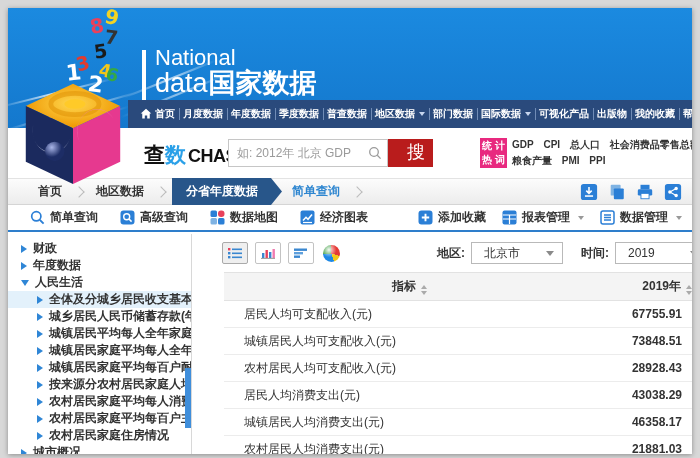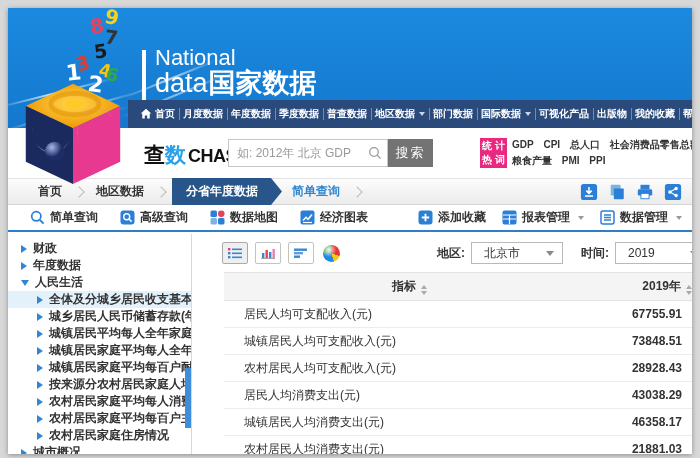--- a/index.html
+++ b/index.html
@@ -46,21 +46,21 @@
   .searchrow{position:absolute;top:120px;left:0;width:684px;height:50px;background:#fff;}
   .chashu{position:absolute;left:136px;top:13px;font-weight:bold;white-space:nowrap;}
   .cha{font-size:21px;color:#111;}
   .shu{font-size:21px;color:#2aa0e8;}
   .chashu-en-b{font-size:18px;color:#111;letter-spacing:-0.5px;margin-left:2px;}
   .chashu-en-u{font-size:18px;color:#2aa0e8;letter-spacing:-0.5px;}
   .input-wrap{position:absolute;left:220px;top:11px;width:160px;height:28px;}
   .search-input{width:100%;height:100%;border:1px solid #c6c6c6;padding:0 24px 0 8px;font-size:12px;color:#333;box-sizing:border-box;outline:none;font-family:"Liberation Sans",sans-serif;}
   .search-input::placeholder{color:#9a9a9a;}
   .mag-gray{position:absolute;right:6px;top:7px;}
-  .search-btn{position:absolute;left:380px;top:11px;width:45px;height:28px;background:#737373;color:#fff;font-size:13px;letter-spacing:2px;border:none;cursor:pointer;font-family:"Liberation Sans",sans-serif;}
+  .search-btn{position:absolute;left:380px;top:11px;width:45px;height:28px;background:#b91c1c;color:#fff;font-size:18px;letter-spacing:2px;border:none;cursor:pointer;font-family:"Liberation Sans",sans-serif;text-align:right;}
   .hot-badge{position:absolute;left:472px;top:10px;width:27px;height:30px;background:#e8297f;color:#fff;font-size:10px;line-height:14px;text-align:center;font-weight:bold;padding-top:1px;box-sizing:border-box;}
   .hotwords{position:absolute;left:504px;top:9px;width:180px;font-size:10px;font-weight:bold;color:#333;line-height:16px;white-space:nowrap;}
   .hotwords span{margin-right:7px;cursor:pointer;}
 
   
   .crumbs{position:absolute;top:170px;left:0;width:684px;height:27px;background:linear-gradient(#fcfcfc,#ececec);border-top:1px solid #e3e3e3;border-bottom:1px solid #d5d5d5;display:flex;align-items:center;padding-left:22px;font-size:12px;box-sizing:border-box;}
   .crumb{color:#333;font-weight:bold;padding:0 8px;cursor:pointer;}
   .crumb-link{color:#2e86d0;font-weight:bold;padding:0 8px;cursor:pointer;}
   .chev{width:7px;height:7px;border-top:1px solid #bbb;border-right:1px solid #bbb;transform:rotate(45deg);margin:0 5px;}
   .crumb-active{background:#28568a;color:#fff;font-weight:bold;height:27px;line-height:27px;padding:0 24px 0 14px;clip-path:polygon(0 0,calc(100% - 11px) 0,100% 50%,calc(100% - 11px) 100%,0 100%);margin:0 2px;cursor:pointer;text-align:center;}

